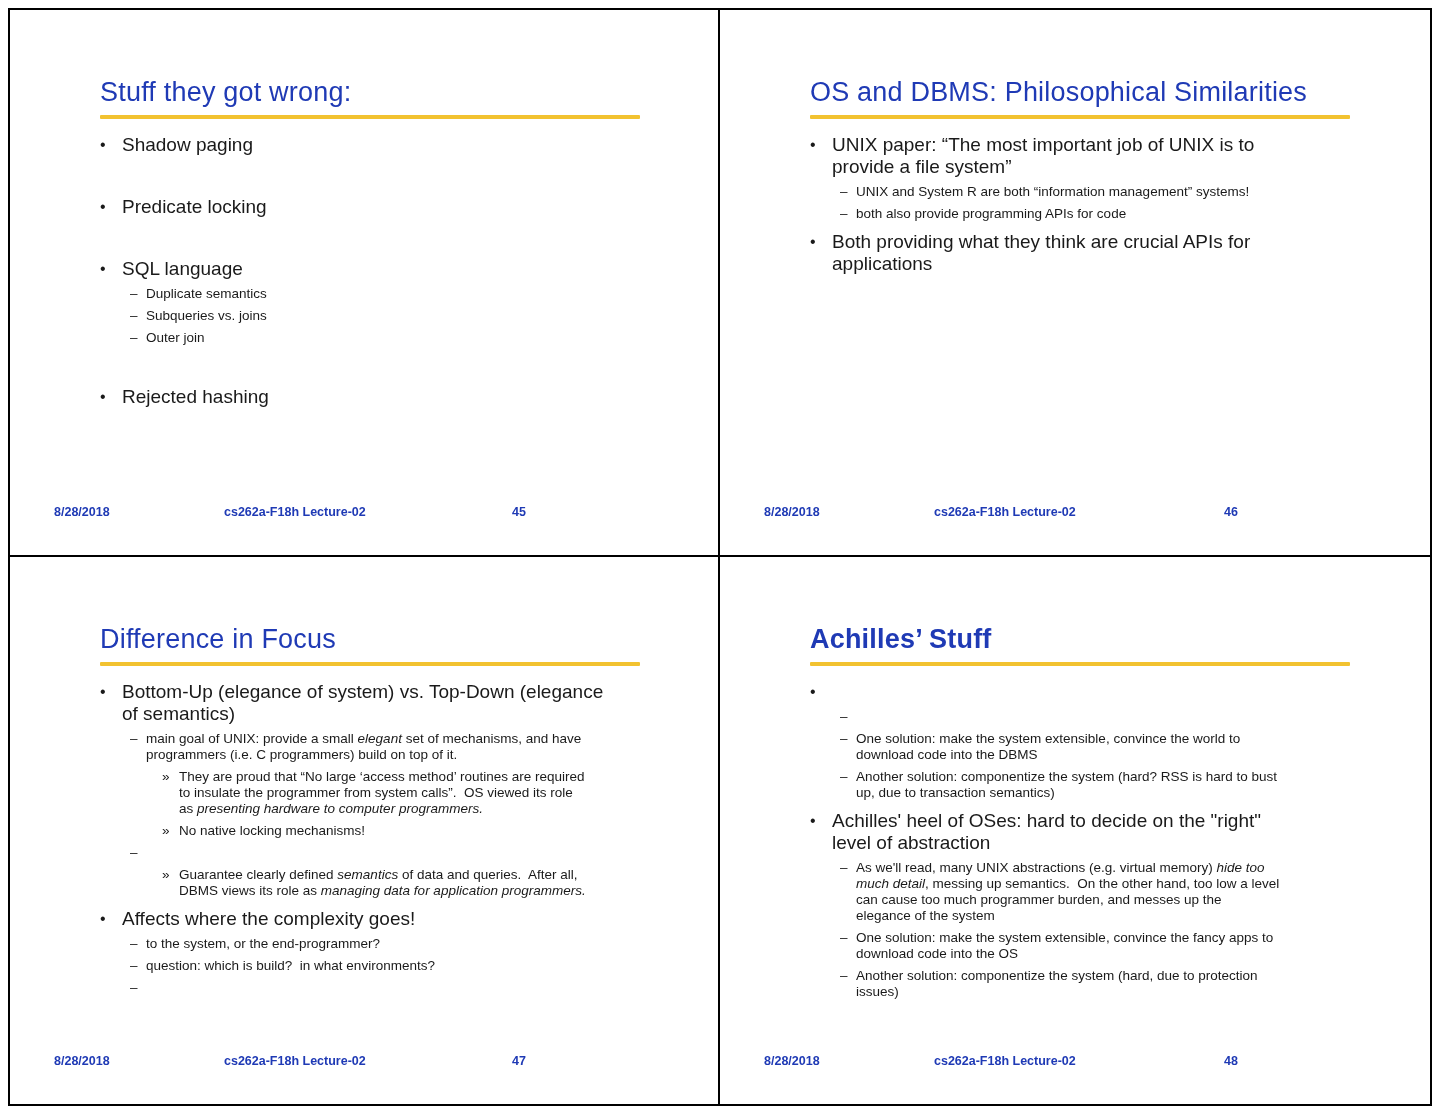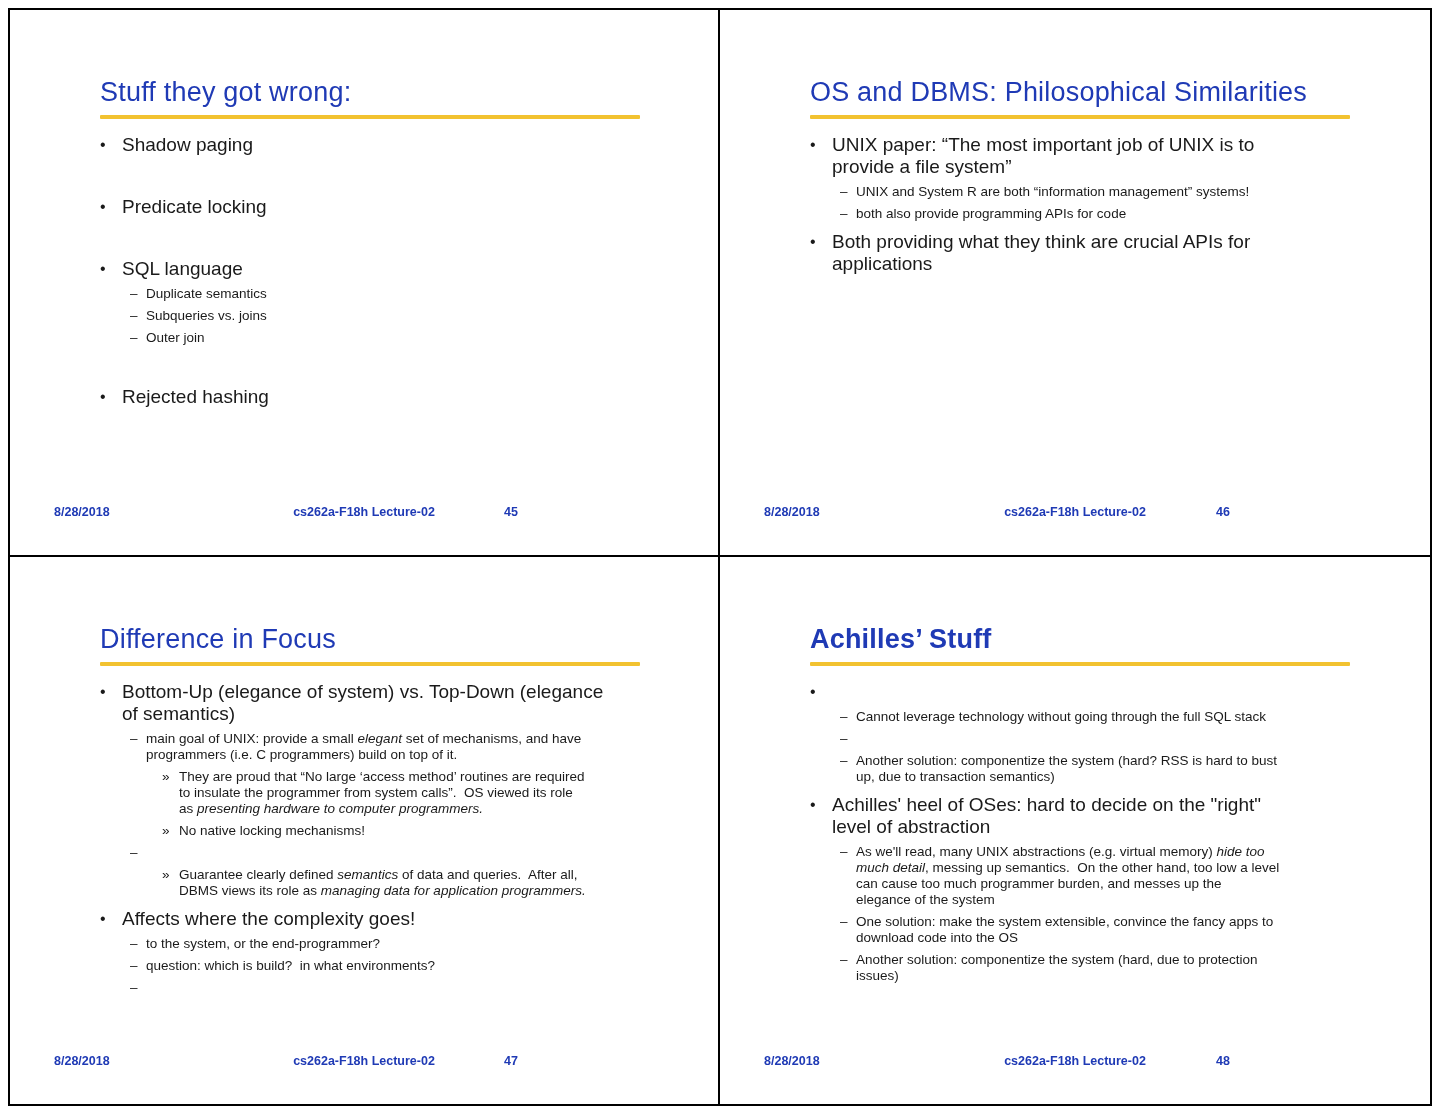--- a/index.html
+++ b/index.html
@@ -41,26 +41,26 @@
   .item.l1{font-size:19px;line-height:22px;margin-top:9px;}
   .item.l1 .marker{width:22px;flex:0 0 22px;font-size:16px;}
   .item.l2{font-size:13.5px;line-height:16px;margin-top:6px;padding-left:30px;}
   .item.l2 .marker{width:16px;flex:0 0 16px;}
   .item.l3{font-size:13.5px;line-height:16px;margin-top:6px;padding-left:62px;}
   .item.l3 .marker{width:17px;flex:0 0 17px;}
   .item.gap{margin-top:40px;}
   .body .item:first-child{margin-top:0;}
 
   .footer{
-    position:absolute;left:44px;right:44px;bottom:36px;
+    position:absolute;left:44px;right:36px;bottom:36px;
     display:flex;align-items:baseline;
     color:var(--title-blue);font-weight:bold;font-size:12.5px;line-height:14px;
   }
   .f-date{width:170px;text-align:left;}
-  .f-center{flex:1;text-align:center;}
+  .f-center{flex:1;text-align:left;}
   .f-page{width:170px;}
 </style>
 </head>
 <body>
 
 <div class="page">
 
   <div class="slide cell-tl">
     <div class="slide-inner">
       <div class="slide-title">Stuff they got wrong:</div>
@@ -195,24 +195,25 @@
   <div class="slide cell-br">
     <div class="slide-inner">
       <div class="slide-title bold">Achilles’ Stuff</div>
       <div class="rule"></div>
       <div class="body">
           <div class="item l1">
             <span class="marker">•</span>
           </div>
           <div class="item l2">
             <span class="marker">–</span>
-            <span class="txt"><span>Cannot leverage technology without going through the full SQL stack</span></span>
-          </div>
-          <div class="item l2">
-            <span class="marker">–</span>
+          </div>
+          <div class="item l2">
+            <span class="marker">–</span>
+            <span class="txt"><span>One solution: make the system extensible, convince the world to
+download code into the DBMS</span></span>
           </div>
           <div class="item l2">
             <span class="marker">–</span>
             <span class="txt"><span>Another solution: componentize the system (hard? RSS is hard to bust
 up, due to transaction semantics)</span></span>
           </div>
           <div class="item l1">
             <span class="marker">•</span>
             <span class="txt"><span>Achilles' heel of OSes: hard to decide on the "right"
 level of abstraction</span></span>

